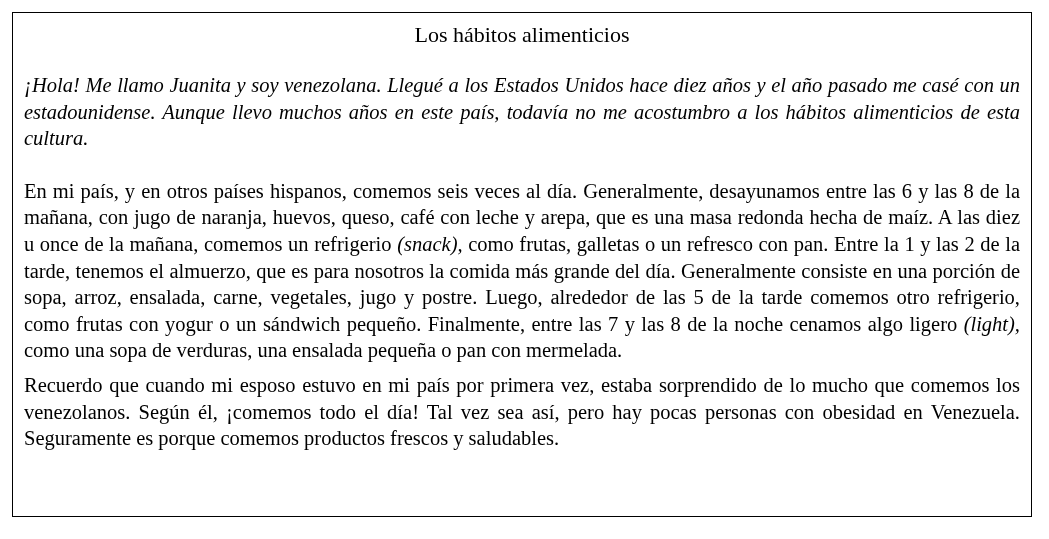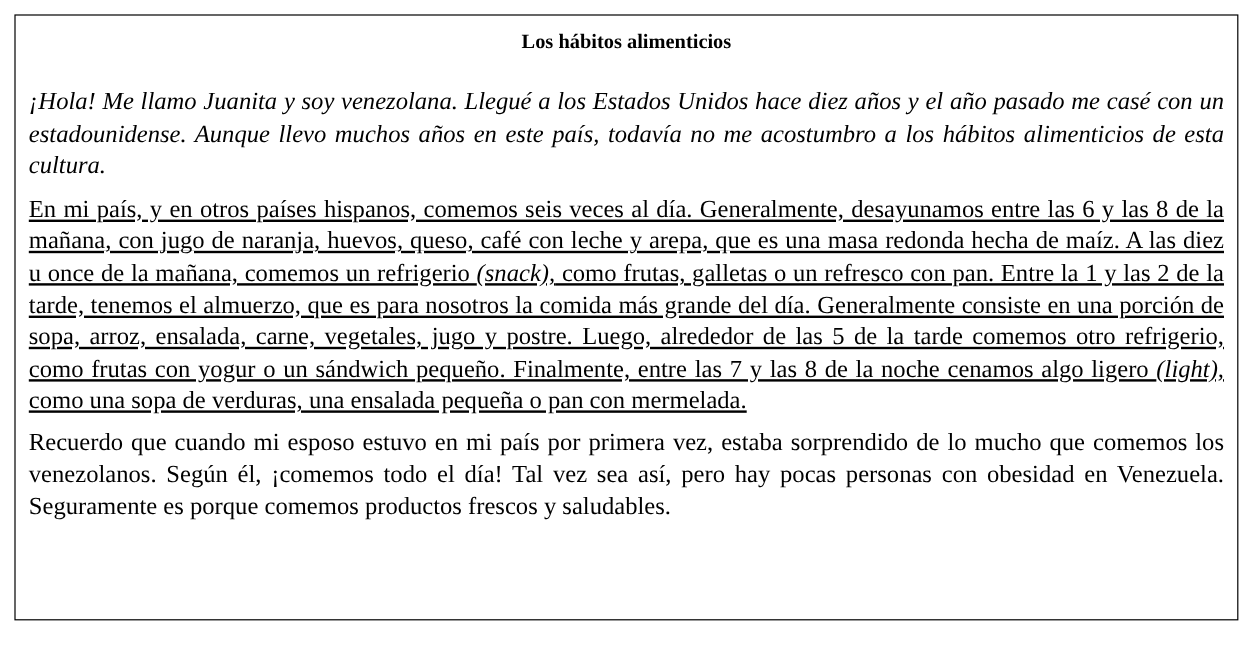--- a/index.html
+++ b/index.html
@@ -9,33 +9,33 @@
       left: 12px; top: 12px;
       width: 1020px; height: 505px;
       border: 1px solid #000;
       box-sizing: border-box;
       padding: 4px 11px 0 11px;
       font-family: "Liberation Serif", serif;
       color: #000;
     }
     .title {
       text-align: center;
-      font-weight: bold;
-      font-size: 17px;
+      font-weight: normal;
+      font-size: 22px;
       line-height: 32px;
       margin: 2px 0 0 0;
     }
     .para {
       font-size: 20.5px;
       line-height: 26.6px;
       text-align: justify;
       margin: 0;
     }
     .p1 { margin-top: 21px; font-style: italic; }
-    .p2 { margin-top: 10px; text-decoration: underline; }
+    .p2 { margin-top: 26px; }
     .p3 { margin-top: 8px; }
     em { font-style: italic; }
   </style>
 </head>
 <body>
 
 <div class="doc-box">
   <h1 class="title">Los hábitos alimenticios</h1>
 
   <p class="para p1"><span>¡Hola! Me llamo Juanita y soy venezolana. Llegué a los Estados Unidos hace diez años y el año pasado me casé con un estadounidense. Aunque llevo muchos años en este país, todavía no me acostumbro a los hábitos alimenticios de esta cultura.</span></p>

